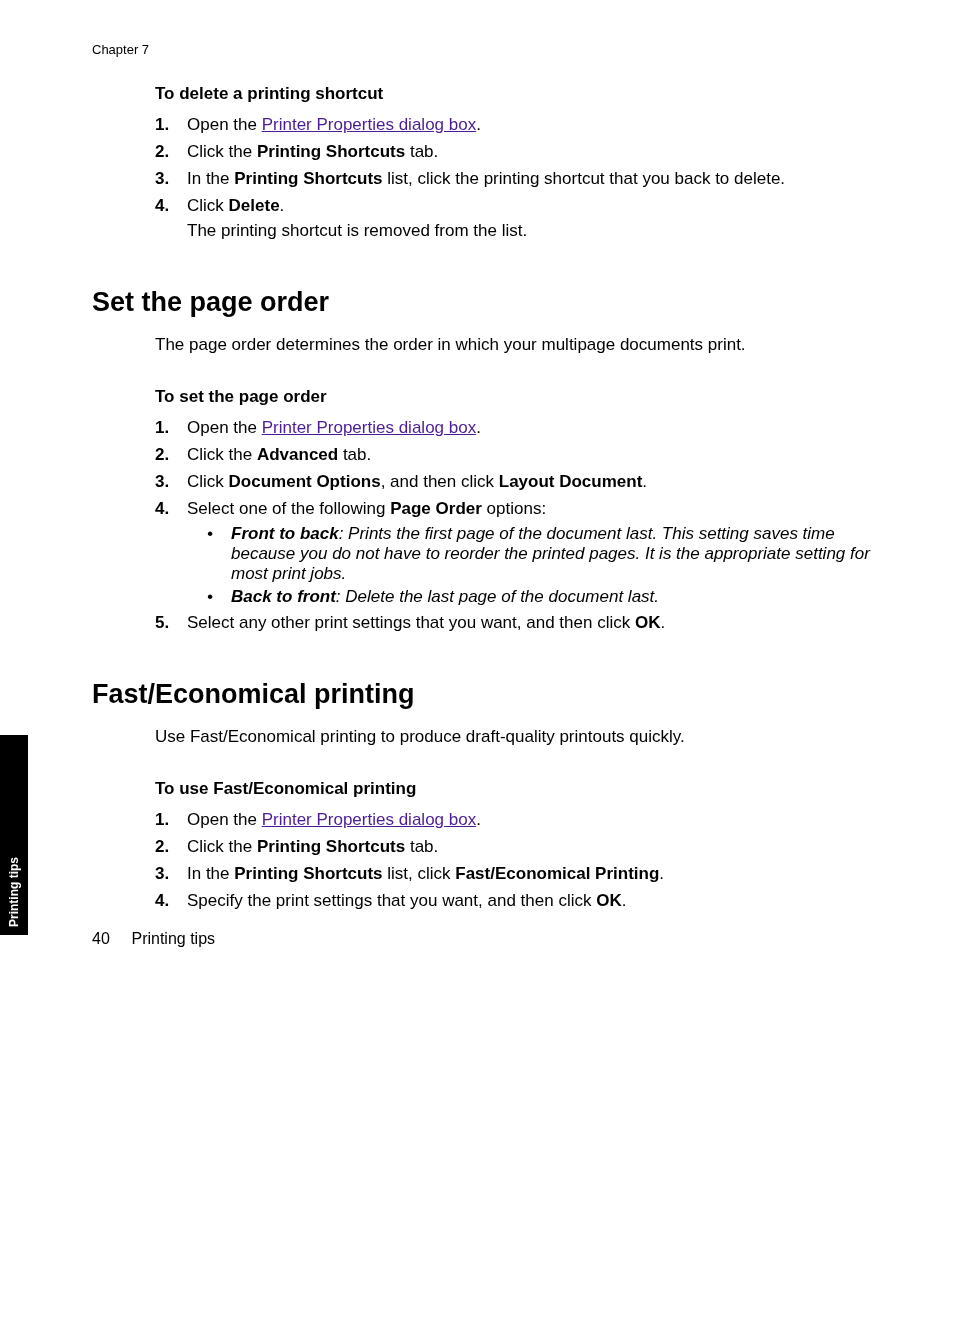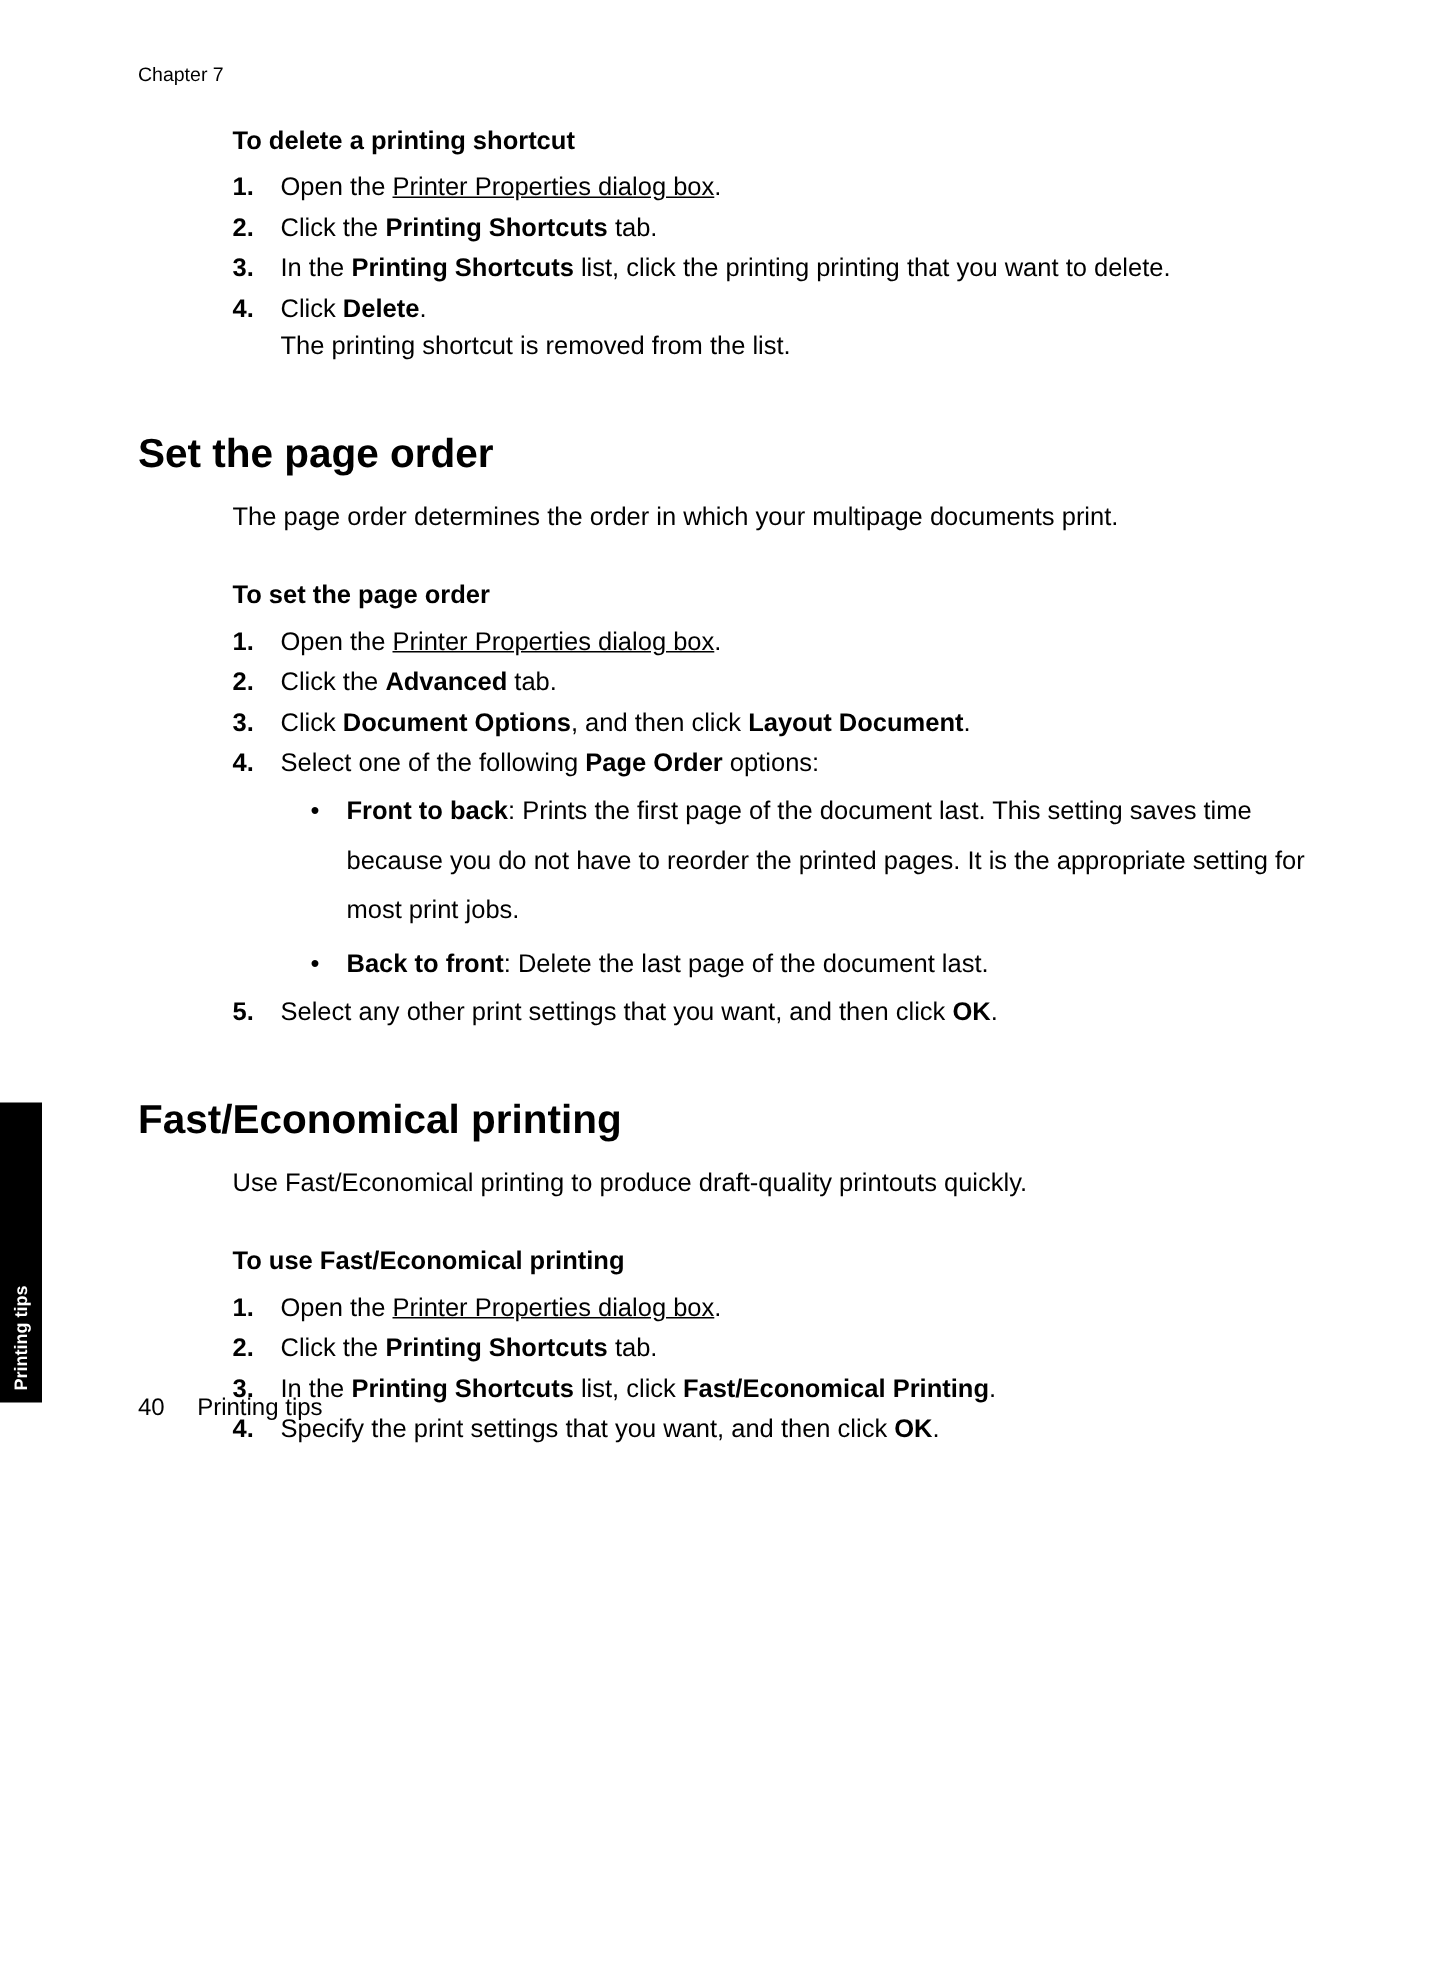--- a/index.html
+++ b/index.html
@@ -9,24 +9,24 @@
   .content { position: absolute; top: 82px; left: 92px; width: 780px; }
   .indent-1 { margin-left: 63px; }
   .section-title { font-size: 17px; font-weight: bold; margin-top: 2px; margin-bottom: 8px; }
   h2.h2-title { font-size: 27px; font-weight: bold; margin-top: 44px; margin-bottom: 14px; }
   .body-text { font-size: 17px; line-height: 25px; }
   .sub-heading { font-size: 17px; font-weight: bold; margin-top: 30px; margin-bottom: 8px; }
   ol.steps { list-style: none; counter-reset: step; font-size: 17px; line-height: 25px; }
   ol.steps > li { position: relative; padding-left: 32px; margin-bottom: 2px; }
   ol.steps > li::before { counter-increment: step; content: counter(step) "."; font-weight: bold; position: absolute; left: 0; }
   ul.bullets { list-style: none; margin-top: 3px; margin-left: 20px; }
-  ul.bullets > li { position: relative; padding-left: 24px; margin-bottom: 3px; line-height: 33px; }
+  ul.bullets > li { position: relative; padding-left: 24px; margin-bottom: 3px; line-height: 20px; font-style: italic; }
   ul.bullets > li::before { content: "•"; position: absolute; left: 0; top: 0; }
   .bold { font-weight: bold; }
-  a.link { color: #000000; text-decoration: underline; }
+  a.link { color: #4c1d95; text-decoration: underline; }
   .side-tab { position: absolute; left: 0; bottom: 81px; width: 28px; height: 200px; background: #000; }
   .side-tab-text { position: absolute; left: 50%; bottom: 8px; transform: translateX(-50%) rotate(180deg); writing-mode: vertical-rl; color: #fff; font-size: 12px; font-weight: bold; white-space: nowrap; }
   .footer { position: absolute; bottom: 68px; left: 92px; font-size: 16px; }
   .page-number { display: inline-block; width: 35px; }
   .footer-title { display: inline-block; }
 </style>
 </head>
 <body>
 
 <div class="page">
@@ -38,21 +38,21 @@
     <div class="indent-1">
       <div class="section-title">To delete a printing shortcut</div>
       <ol class="steps">
         <li>
           <span>Open the </span><a href="#" class="link">Printer Properties dialog box</a><span>.</span>
         </li>
         <li>
           <span>Click the </span><span class="bold">Printing Shortcuts</span><span> tab.</span>
         </li>
         <li>
-          <span>In the </span><span class="bold">Printing Shortcuts</span><span> list, click the printing printing that you want to delete.</span>
+          <span>In the </span><span class="bold">Printing Shortcuts</span><span> list, click the printing shortcut that you back to delete.</span>
         </li>
         <li>
           <span>Click </span><span class="bold">Delete</span><span>.</span>
           <div class="body-text">The printing shortcut is removed from the list.</div>
         </li>
       </ol>
     </div>
 
     <h2 class="h2-title">Set the page order</h2>
     <div class="indent-1">

